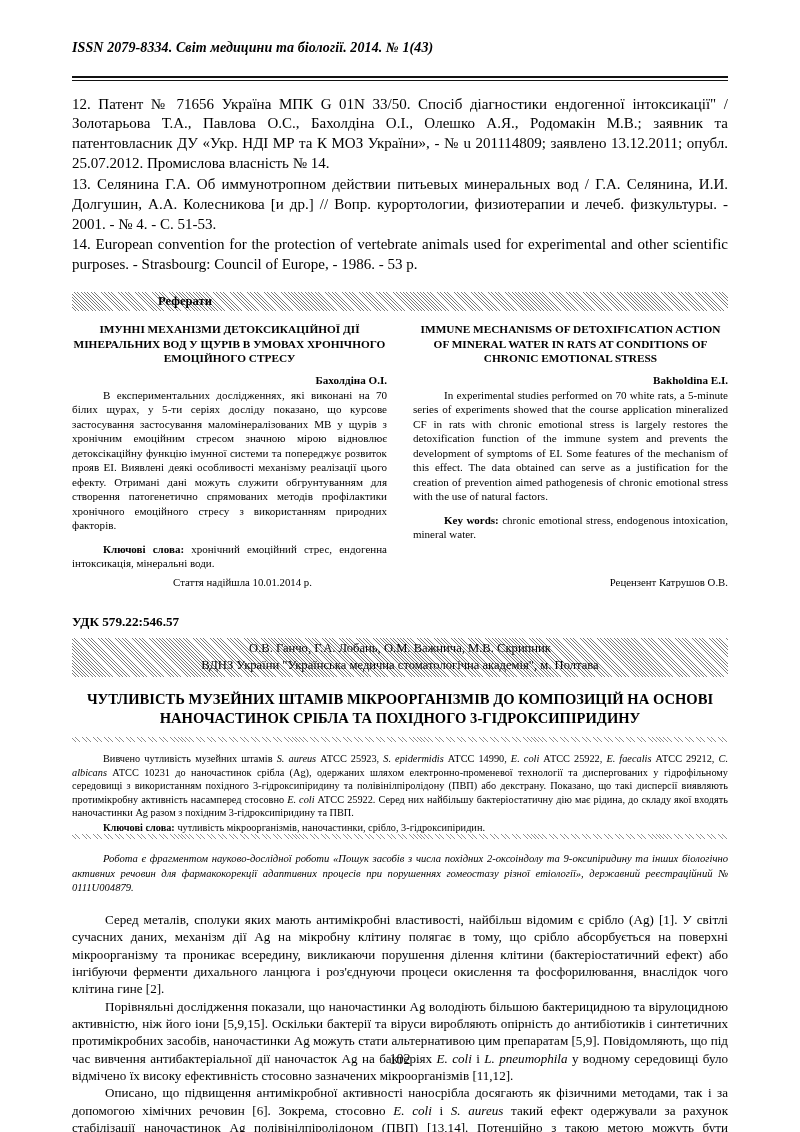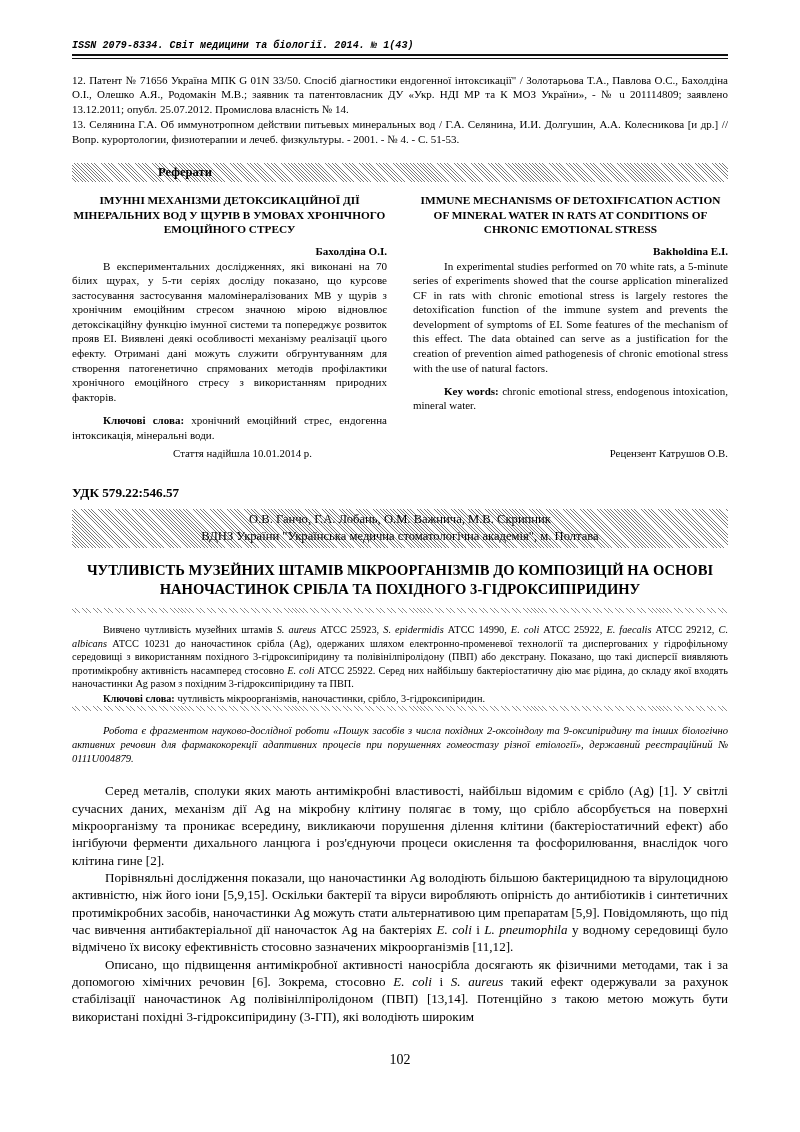--- a/index.html
+++ b/index.html
@@ -27,37 +27,36 @@
     position: absolute;
     left: 72px;
     top: 40px;
     width: 656px;
   }
 
   
   .runhead {
     font-style: italic;
     font-weight: bold;
-    font-size: 10px;
+    font-size: 14px;
     letter-spacing: 0.1px;
-    padding-bottom: 3px;
-    font-family: Liberation Mono, monospace;
+    padding-bottom: 20px;
   }
   .runhead-rule {
     border-bottom: 2.2px solid #111;
     margin-bottom: 1.5px;
   }
   .runhead-rule2 {
     border-bottom: 0.8px solid #111;
     margin-bottom: 14px;
   }
 
   
   .refs {
-    font-size: 11px;
+    font-size: 15px;
     line-height: 1.33;
     text-align: justify;
   }
   .refs p {
     margin: 0 0 0.5px 0;
     text-indent: 0;
   }
 
   
   .hatch {
@@ -230,20 +229,21 @@
 <div class="page">
   <div class="content">
 
     <div class="runhead">ISSN 2079-8334. Світ медицини та біології. 2014. № 1(43)</div>
     <div class="runhead-rule"></div>
     <div class="runhead-rule2"></div>
 
     <div class="refs">
       <p>12. Патент № 71656 Україна МПК G 01N 33/50. Спосіб діагностики ендогенної інтоксикації" / Золотарьова Т.А., Павлова О.С., Бахолдіна О.І., Олешко А.Я., Родомакін М.В.; заявник та патентовласник ДУ «Укр. НДІ МР та К МОЗ України», - № u 201114809; заявлено 13.12.2011; опубл. 25.07.2012. Промислова власність № 14.</p>
       <p>13. Селянина Г.А. Об иммунотропном действии питьевых минеральных вод / Г.А. Селянина, И.И. Долгушин, А.А. Колесникова [и др.] // Вопр. курортологии, физиотерапии и лечеб. физкультуры. - 2001. - № 4. - С. 51-53.</p>
+      <p>14. European convention for the protection of vertebrate animals used for experimental and other scientific purposes. - Strasbourg: Council of Europe, - 1986. - 53 p.</p>
     </div>
 
     <div class="banner-referaty hatch">
       <span>Реферати</span>
     </div>
 
     <div class="abs-cols">
       <div class="abs-col">
         <div class="abs-title">ІМУННІ МЕХАНІЗМИ ДЕТОКСИКАЦІЙНОЇ ДІЇ МІНЕРАЛЬНИХ ВОД У ЩУРІВ В УМОВАХ ХРОНІЧНОГО ЕМОЦІЙНОГО СТРЕСУ</div>
         <div class="abs-author">Бахолдіна О.І.</div>

